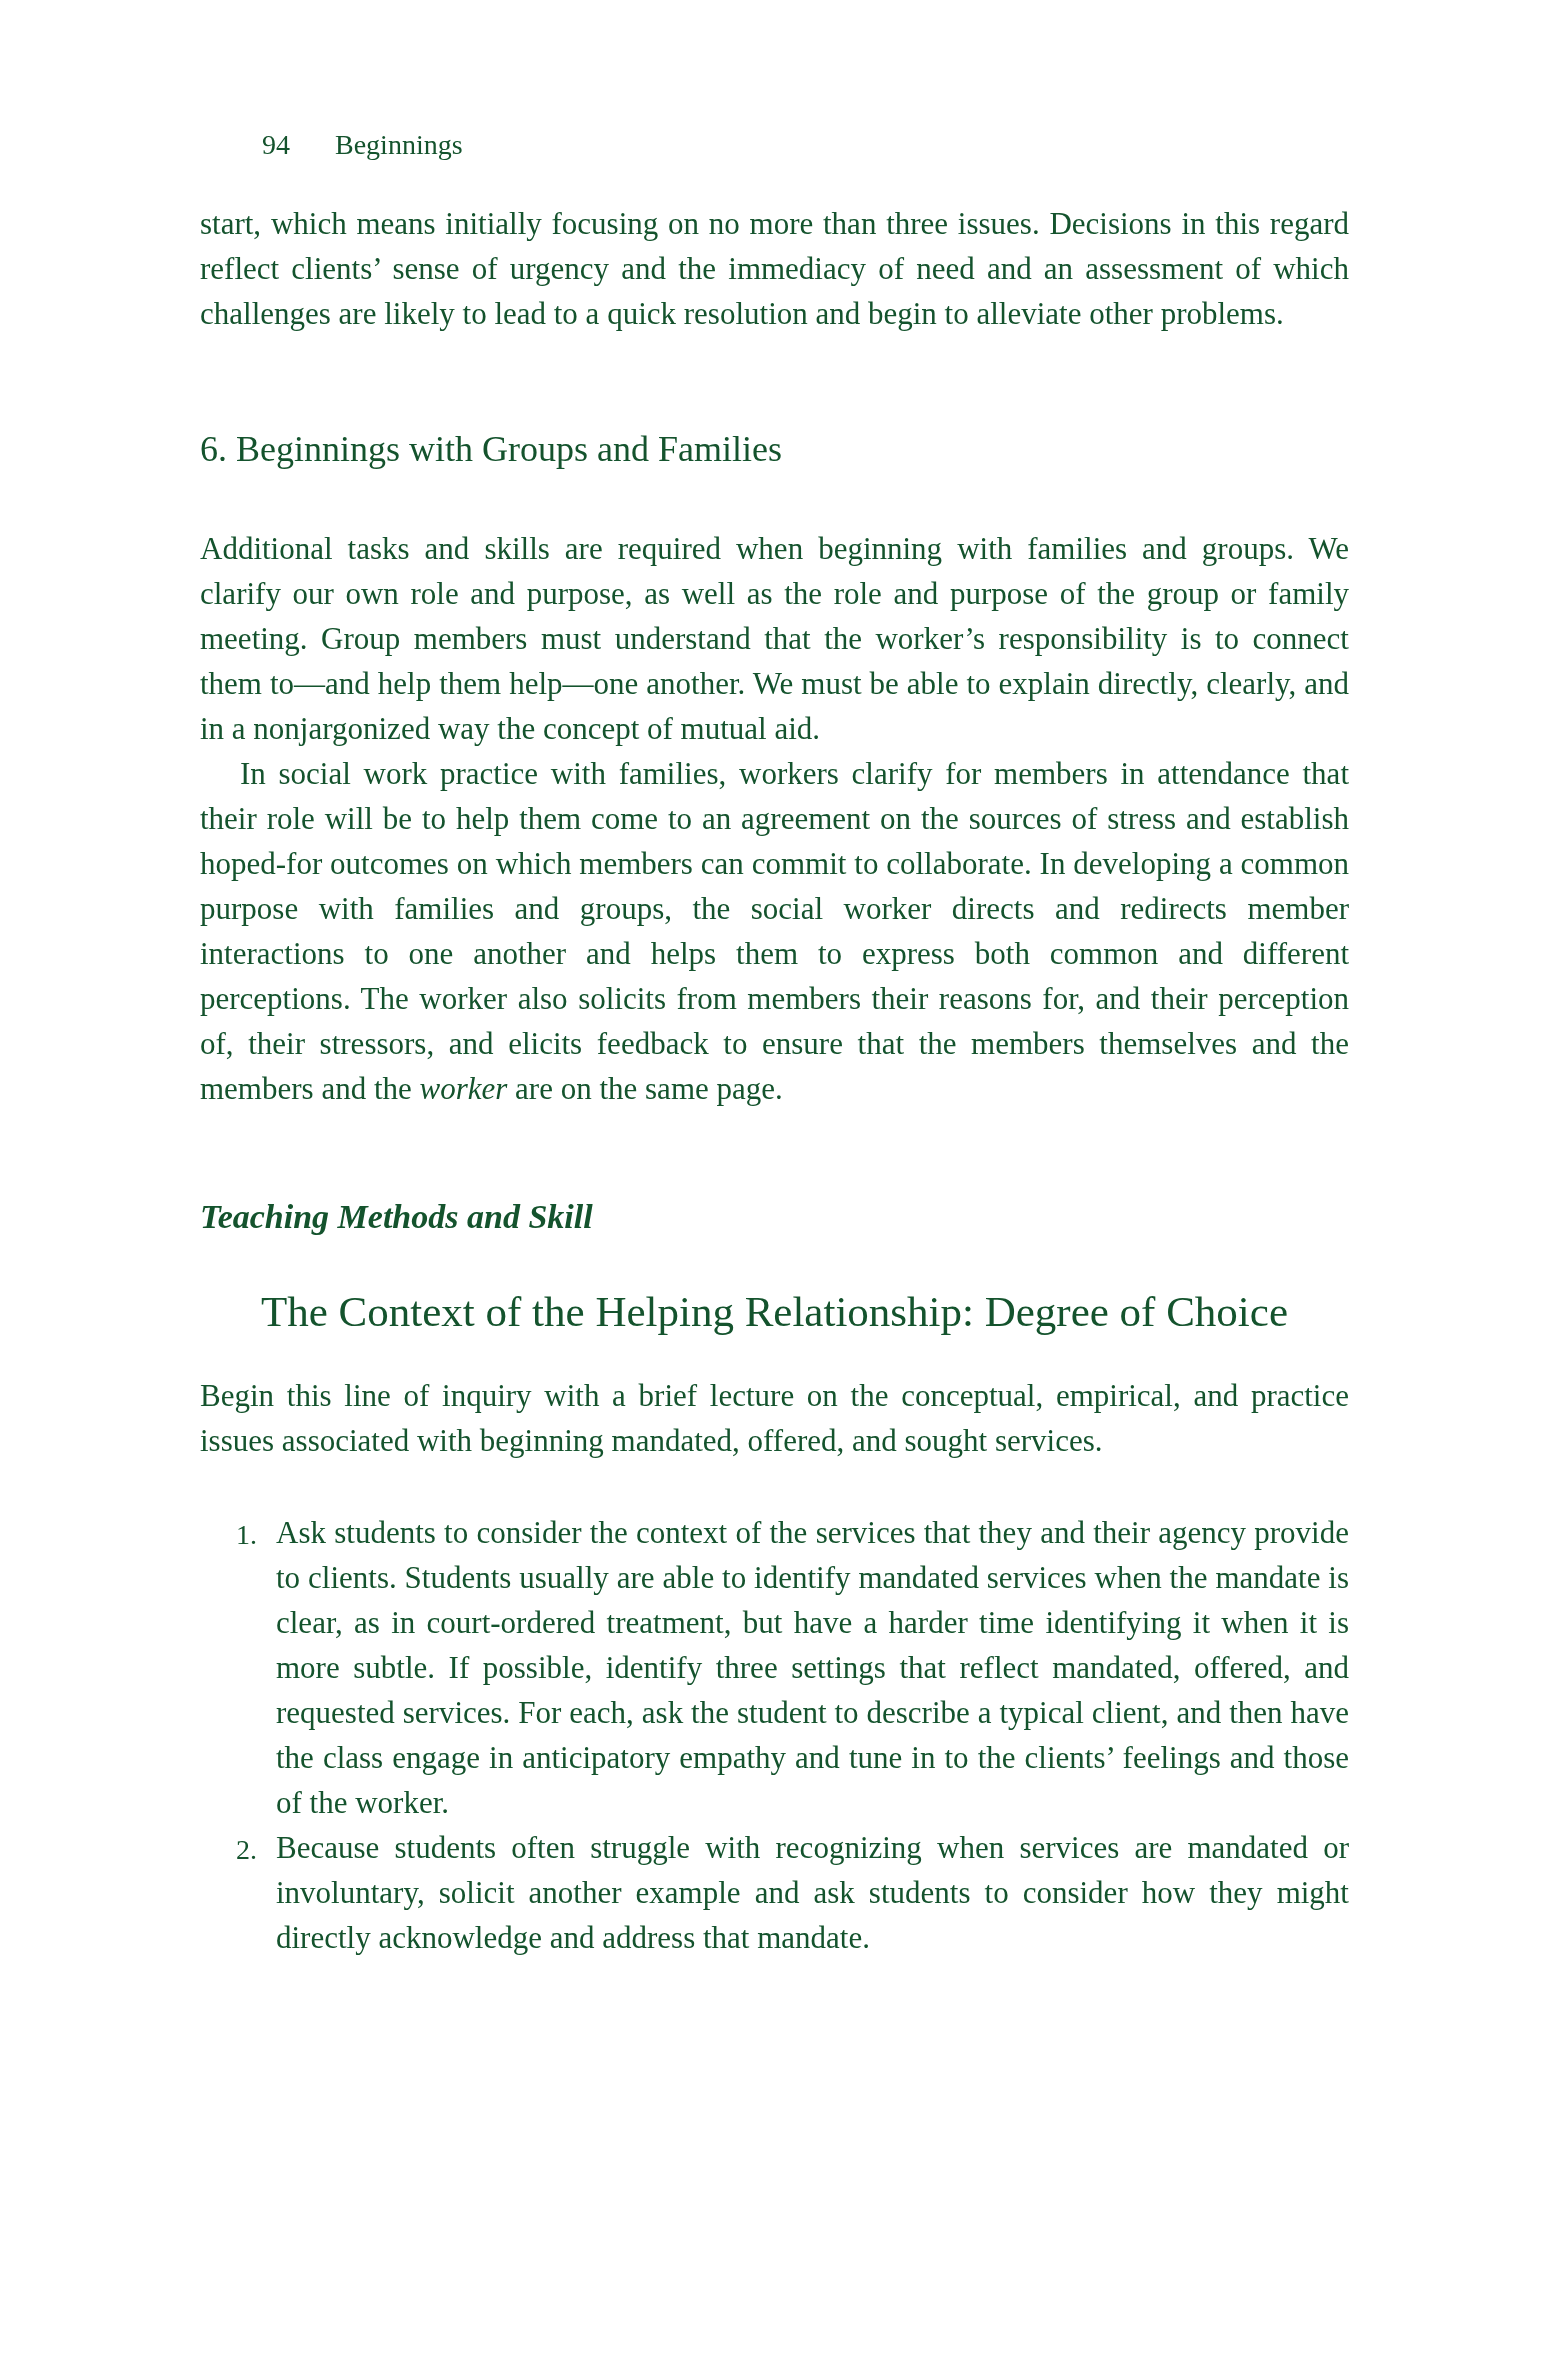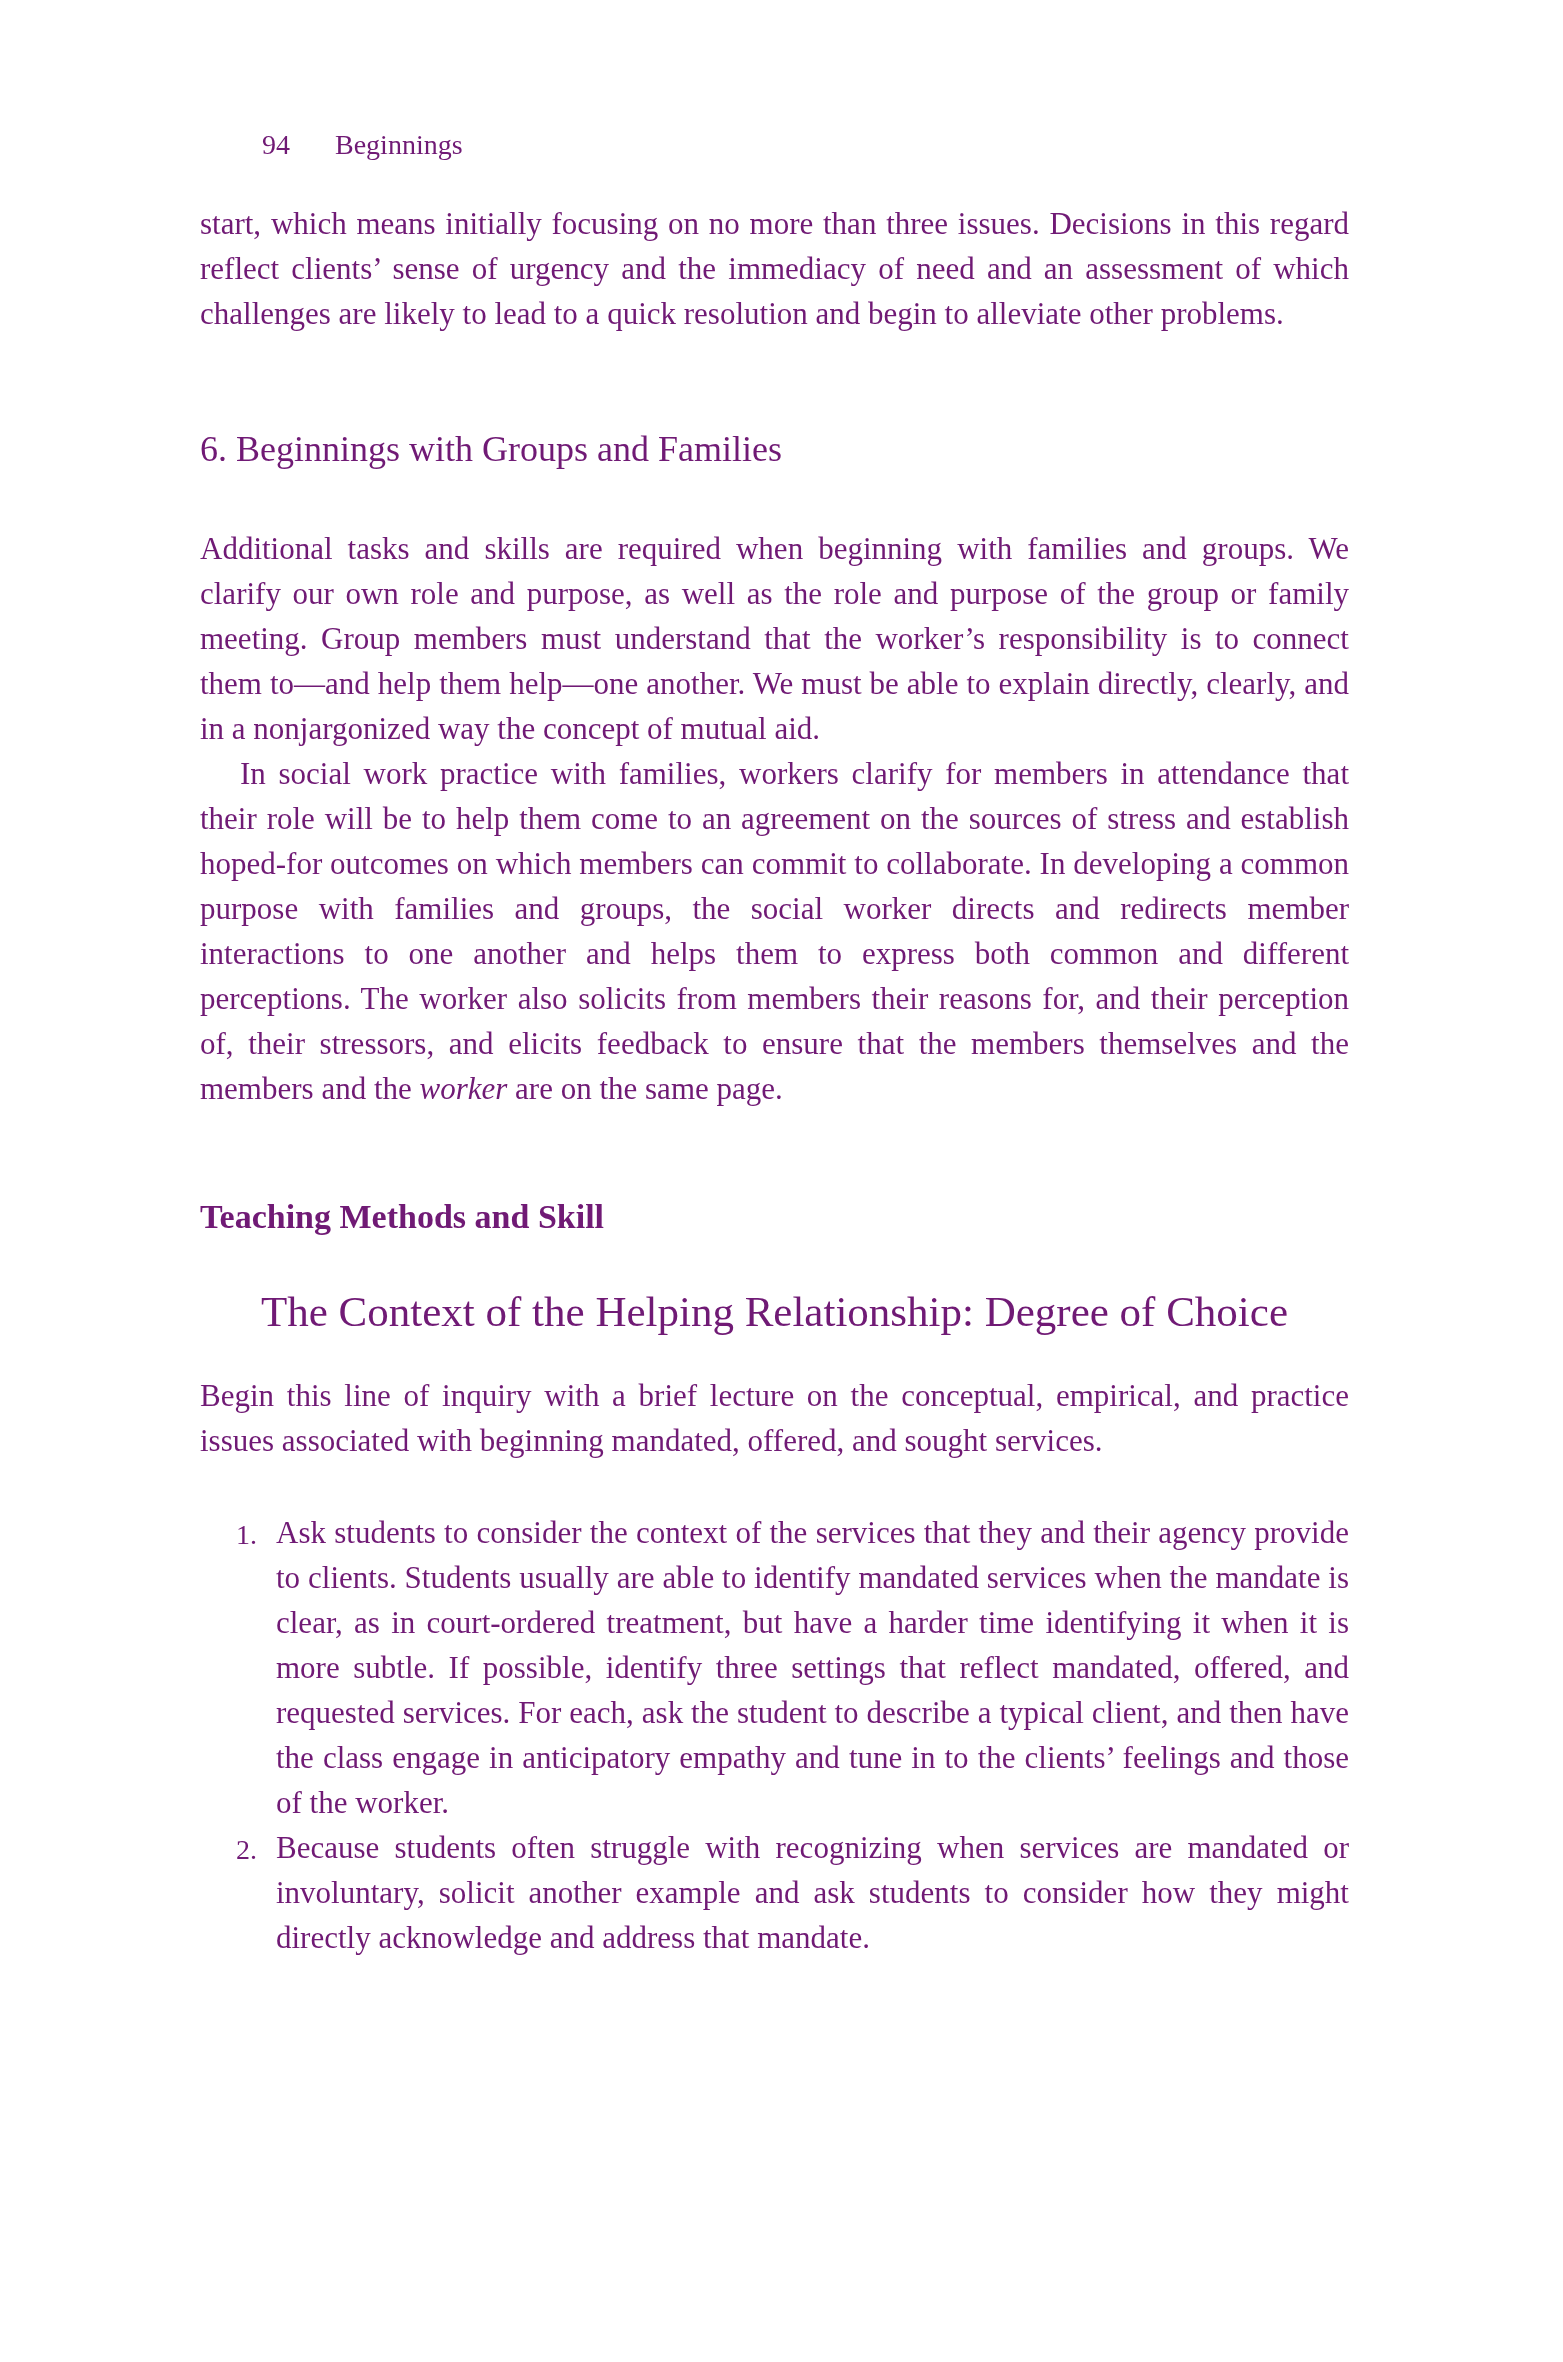--- a/index.html
+++ b/index.html
@@ -5,21 +5,21 @@
   html, body {
     margin: 0;
     padding: 0;
     background: #ffffff;
   }
   .page {
     position: relative;
     width: 1563px;
     height: 2362px;
     background: #ffffff;
-    color: #701a75;
+    color: #14532d;
     font-family: "Liberation Serif", "DejaVu Serif", serif;
     overflow: hidden;
   }
   .running-head {
     position: absolute;
     left: 262px;
     top: 129px;
     font-size: 28px;
     line-height: 32px;
     white-space: nowrap;
@@ -50,20 +50,21 @@
     font-weight: normal;
     font-size: 36px;
     line-height: 44px;
     margin: 91px 0 55px 0;
   }
   .bold-heading {
     font-size: 34px;
     line-height: 42px;
     font-weight: bold;
     margin: 85px 0 0 0;
+    font-style: italic;
   }
   .subheading {
     font-weight: normal;
     font-size: 43px;
     line-height: 42px;
     margin: 53px 0 0 0;
     text-align: center;
   }
   .numbered-list {
     list-style: none;

